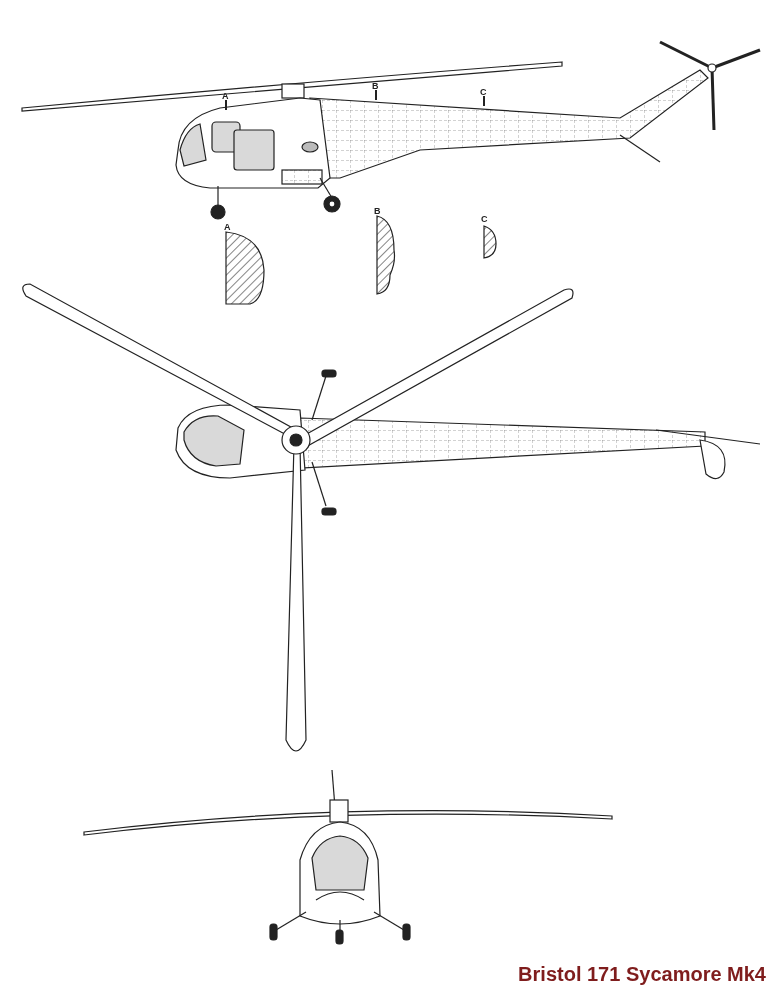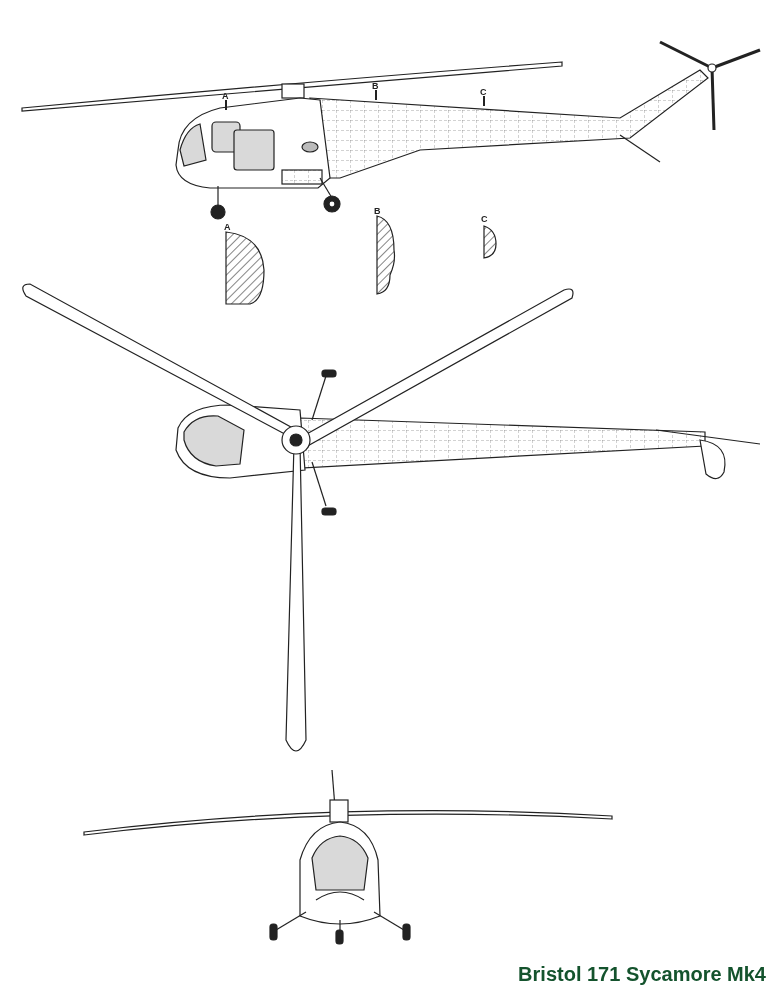--- a/index.html
+++ b/index.html
@@ -1,18 +1,18 @@
 <!DOCTYPE html>
 <html><head>
 <meta charset="utf-8">
 <style>
   html, body { margin:0; padding:0; background:#ffffff; }
   body { width:780px; height:1000px; position:relative; overflow:hidden; font-family:"Liberation Sans", sans-serif; }
   svg { position:absolute; left:0; top:0; }
-  .caption { position:absolute; right:14px; top:963px; font-weight:bold; font-size:20px; color:#14532d; font-family:"Liberation Sans", sans-serif; }
+  .caption { position:absolute; right:14px; top:963px; font-weight:bold; font-size:20px; color:#7f1d1d; font-family:"Liberation Sans", sans-serif; }
   .lbl { font-family:"Liberation Sans", sans-serif; font-size:9px; font-weight:bold; fill:#222; }
 </style>
 </head>
 <body>
 
 <svg width="780" height="1000" viewBox="0 0 780 1000">
   <defs>
     <pattern id="hatch" width="6" height="6" patternUnits="userSpaceOnUse" patternTransform="rotate(45)">
       <line x1="0" y1="0" x2="0" y2="6" stroke="#333" stroke-width="1.2"></line>
     </pattern>

